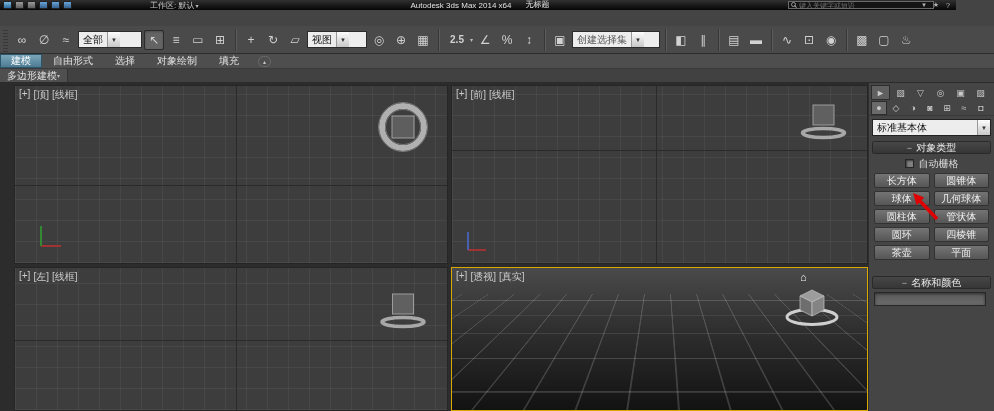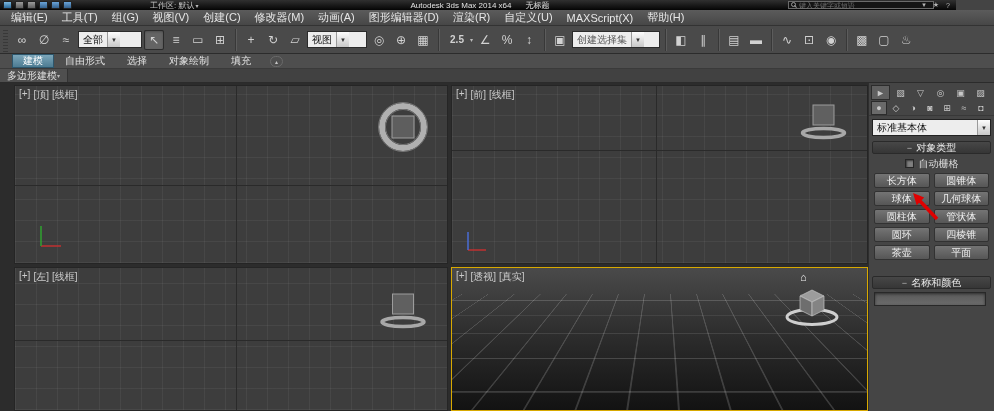--- a/index.html
+++ b/index.html
@@ -10,21 +10,21 @@
   
   .titlebar{position:absolute;left:0;top:0;width:956px;height:10px;
     background:linear-gradient(#303030,#050505);font-size:8px;color:#cfcfcf;overflow:hidden}
   .qat{position:absolute;left:3px;top:1px;display:flex;gap:3px;align-items:center}
   .qicon{width:9px;height:8px;border-radius:1px;border:1px solid #222}
   .qi-app{background:linear-gradient(#7db9e0,#2a6a9c)}
   .qi-gray{background:linear-gradient(#9a9a9a,#5e5e5e)}
   .qi-blue{background:linear-gradient(#6aa4d8,#33618e)}
   .ws-label{position:absolute;left:150px;top:0;height:10px;display:flex;align-items:center;gap:3px;color:#c3c3c3}
   .tb-title{position:absolute;left:300px;width:360px;top:0;height:10px;display:flex;
-    justify-content:center;align-items:center;gap:14px;color:#e2e2e2;white-space:nowrap}
+    justify-content:center;align-items:flex-end;gap:14px;color:#e2e2e2;white-space:nowrap}
   .tb-search{position:absolute;left:788px;top:1px;width:146px;height:8px;border:1px solid #6a6a6a;
     background:#141414;display:flex;align-items:flex-start;gap:3px;padding:0 2px}
   .mag{width:5px;height:5px;border:1px solid #999;border-radius:50%;position:relative;flex:none}
   .mag::after{content:"";position:absolute;width:3px;height:1px;background:#999;right:-2px;bottom:-1px;transform:rotate(45deg)}
   .tb-search input{flex:1;background:transparent;border:none;outline:none;color:#9a9a9a;font-size:7px;
     font-family:"Liberation Sans",sans-serif}
   .tb-right{position:absolute;right:6px;top:0;height:10px;display:flex;gap:7px;align-items:center;color:#b5b5b5;font-size:7px}
 
   
   .menubar{position:absolute;left:0;top:10px;width:994px;height:16px;
@@ -46,21 +46,21 @@
     color:#111;font-size:10px;flex:none}
   .tdrop .val{padding:4px 4px;white-space:nowrap;overflow:hidden}
   .tdrop .arr{width:13px;height:100%;border-left:1px solid #9a9a9a;
     background:linear-gradient(#fdfdfd,#c8c8c8);display:flex;align-items:center;justify-content:center;
     font-size:6px;color:#333}
   .tdrop.w-filter{width:64px}.tdrop.w-coord{width:60px}.tdrop.w-sets{width:88px;color:#555}
   .tiny-arr{font-size:6px;color:#bbb;margin-left:-2px}
 
   
   .ribbontabs{position:absolute;left:0;top:54px;width:994px;height:15px;background:#4e4e4e;
-    border-bottom:1px solid #3a3a3a;display:flex;align-items:stretch;font-size:10px;color:#e2e2e2;padding-left:12px}
+    border-bottom:1px solid #3a3a3a;display:flex;align-items:stretch;font-size:10px;color:#e2e2e2;padding-left:0}
   .rtab{padding:0 11px;display:flex;align-items:center;white-space:nowrap}
   .rtab.active{background:linear-gradient(#7fa9bd,#49788f);color:#fff;box-shadow:inset 0 0 0 1px #2d566c}
   .ribbon-collapse{margin-left:8px;align-self:center;width:13px;height:11px;border:1px solid #6a6a6a;
     border-radius:7px;display:flex;align-items:center;justify-content:center;font-size:6px;color:#c5c5c5}
   .ribbonsub{position:absolute;left:0;top:69px;width:994px;height:14px;background:#414141;
     border-bottom:1px solid #2b2b2b;display:flex;font-size:10px;color:#e0e0e0}
   .subtab{padding:0 7px;background:#4f4f4f;border-right:1px solid #333;display:flex;align-items:center;}
   .subtab .sarr{font-size:6px;color:#bbb}
 
   
@@ -143,34 +143,20 @@
       <span class="mag"></span>
       <input placeholder="键入关键字或短语" style="">
     </div>
     <div class="tb-right">
       <span>▾</span>
       <span>★</span>
       <span>?</span>
     </div>
   </div>
 
-  <div class="menubar">
-    <span class="mitem">编辑(E)</span>
-    <span class="mitem">工具(T)</span>
-    <span class="mitem">组(G)</span>
-    <span class="mitem">视图(V)</span>
-    <span class="mitem">创建(C)</span>
-    <span class="mitem">修改器(M)</span>
-    <span class="mitem">动画(A)</span>
-    <span class="mitem">图形编辑器(D)</span>
-    <span class="mitem">渲染(R)</span>
-    <span class="mitem">自定义(U)</span>
-    <span class="mitem">MAXScript(X)</span>
-    <span class="mitem">帮助(H)</span>
-  </div>
 
   <div class="toolbar">
     <span class="thandle"></span>
     <span class="tbtn">∞</span>
     <span class="tbtn">∅</span>
     <span class="tbtn">≈</span>
     <span class="tdrop w-filter">
       <span class="val">全部</span>
       <span class="arr">▼</span>
     </span>

